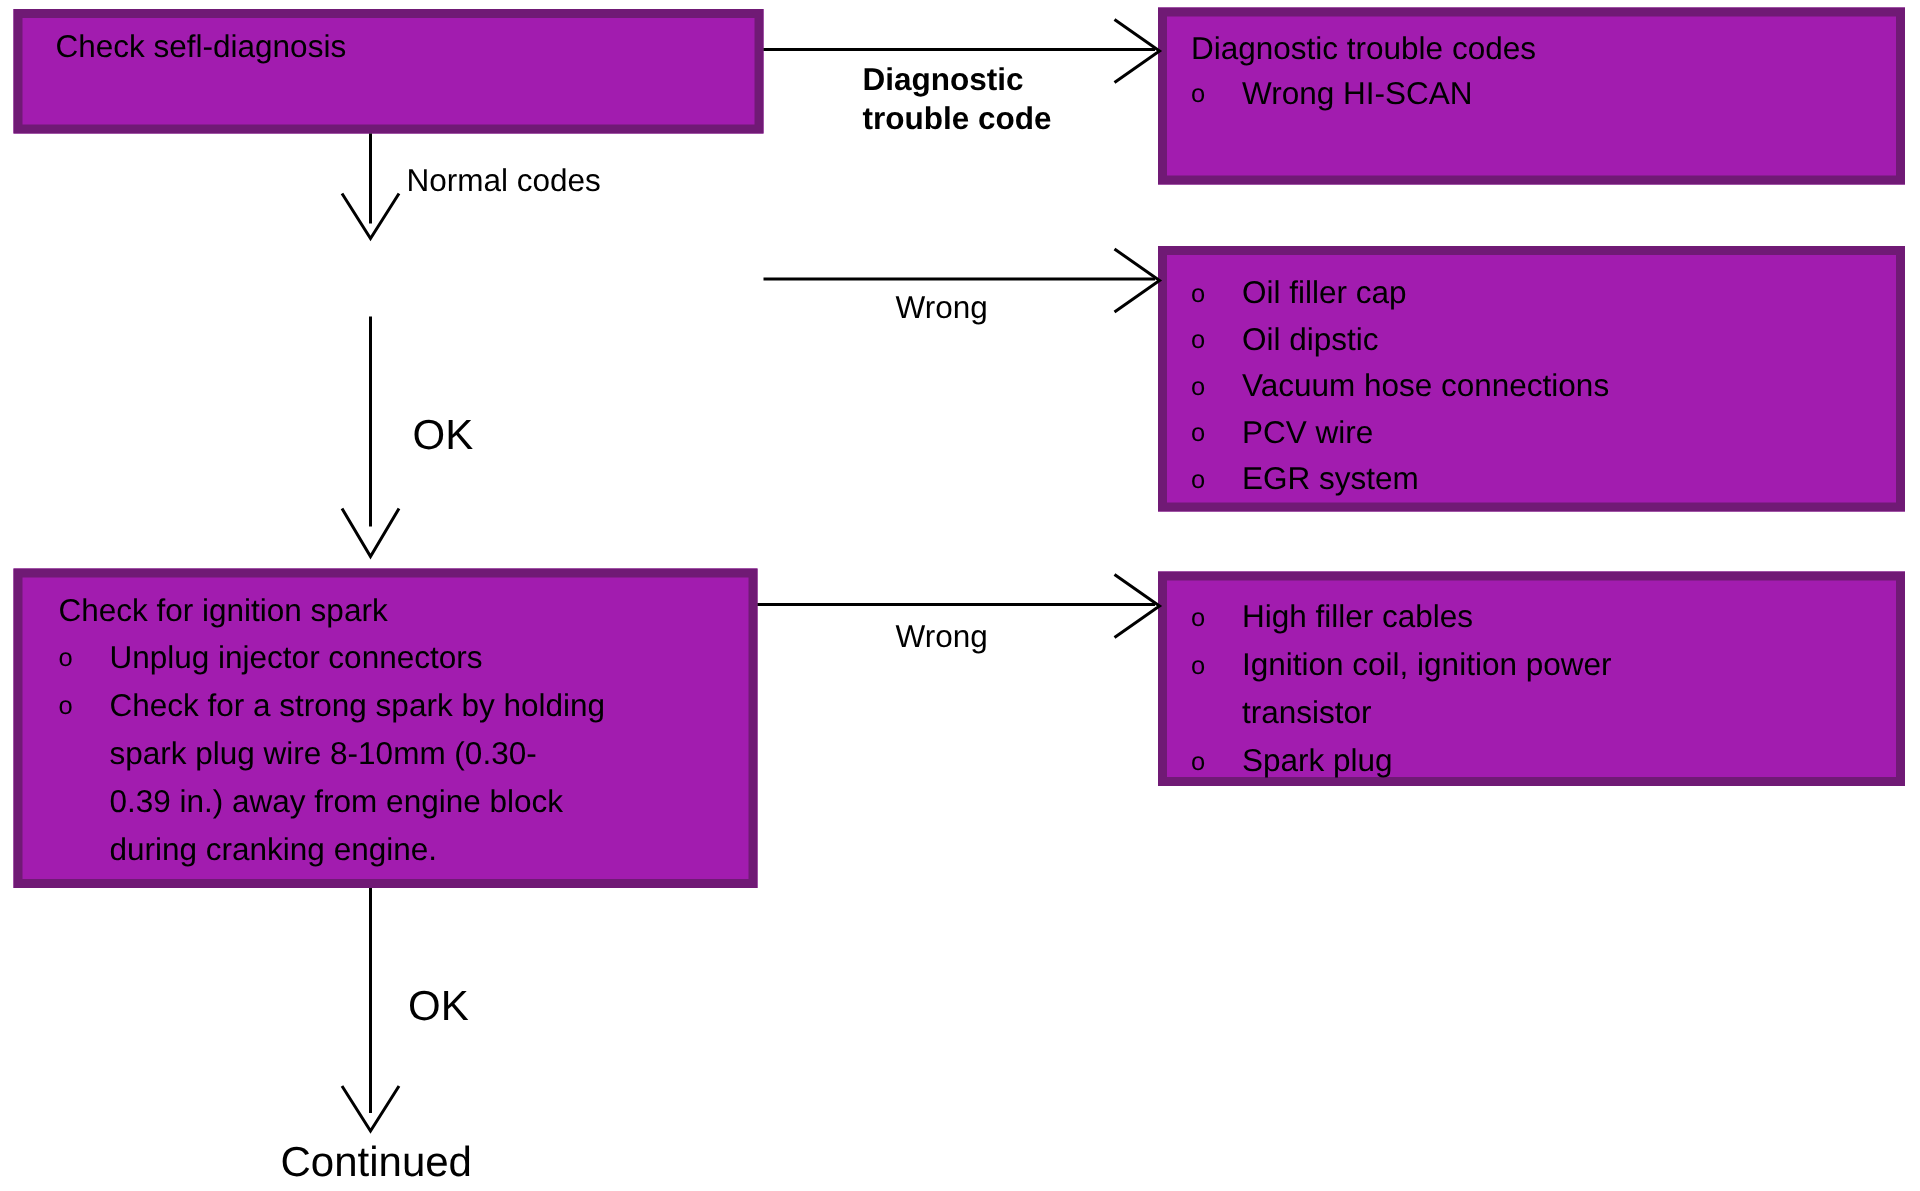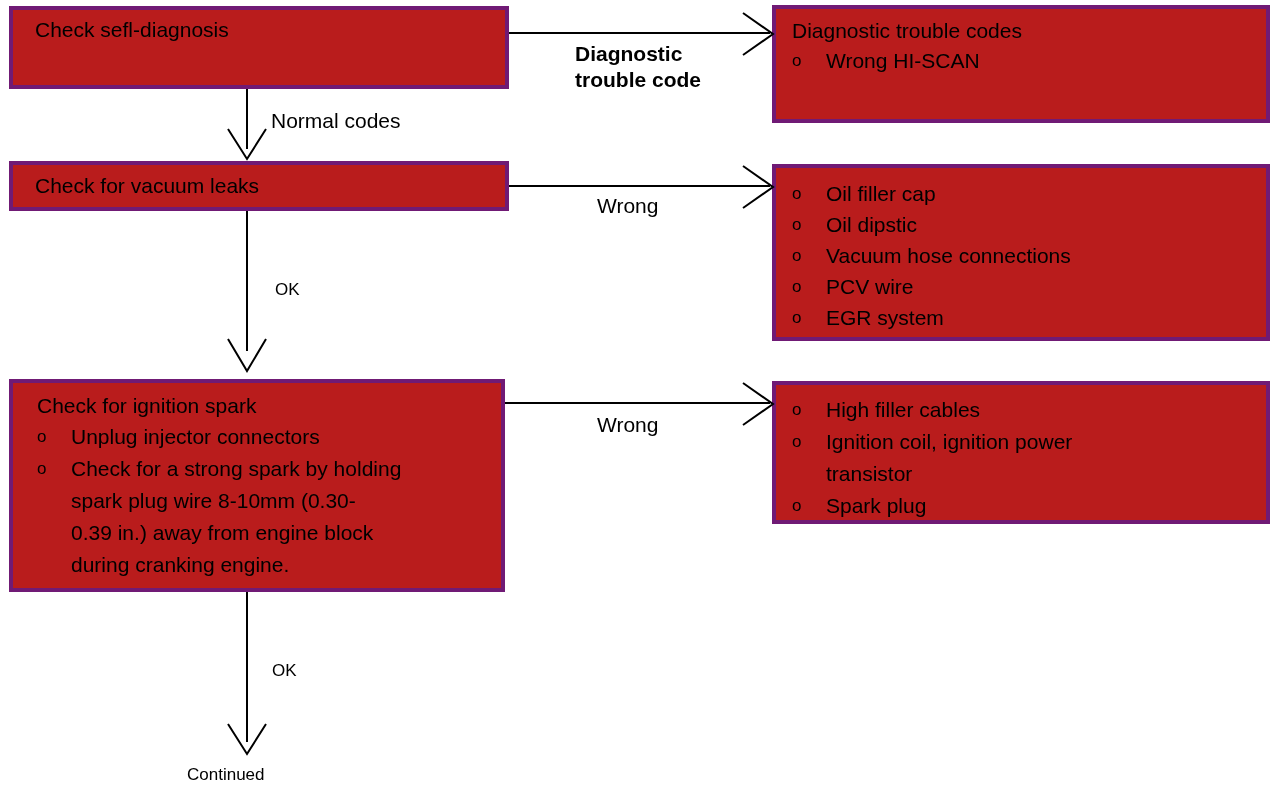--- a/index.html
+++ b/index.html
@@ -15,22 +15,22 @@
     background: #ffffff;
     font-family: "Liberation Sans", sans-serif;
     color: #000000;
     overflow: hidden;
   }
 
   
   .box {
     position: absolute;
     box-sizing: border-box;
-    border: 4px solid #701a75;
-    background: #b91c1c;
+    border: 6px solid #701a75;
+    background: #a21caf;
   }
   .box-inner {
     padding: 6px 10px 6px 22px;
   }
   .box-title {
     font-size: 21px;
     line-height: 28px;
     white-space: nowrap;
   }
   .panel-inner {
@@ -89,21 +89,21 @@
 
   
   .edge-label {
     position: absolute;
     font-size: 21px;
     line-height: 26px;
     white-space: pre-line;
   }
   .term-label {
     position: absolute;
-    font-size: 17px;
+    font-size: 28px;
     line-height: 26px;
     white-space: nowrap;
   }
 </style>
 </head>
 <body>
 
 <div id="canvas">
 
   <div class="box" style="left:9px; top:6px; width:500px; height:83px;">
@@ -134,25 +134,20 @@
 trouble code</div>
 
   <div class="vline" style="left:246px; top:89px; width:2px; height:60px;"></div>
   <div class="arrow-down" style="left:227px; top:128px; width:40px; height:32px;">
     <svg width="40" height="32" viewBox="0 0 40 32">
       <path d="M1 1 L20 31 L39 1" fill="none" stroke="#000000" stroke-width="2"></path>
     </svg>
   </div>
   <div class="edge-label" style="left:271px; top:108px;">Normal codes</div>
 
-  <div class="box" style="left:9px; top:161px; width:500px; height:50px;">
-    <div class="box-inner" style="padding-top:7px;">
-      <div class="box-title">Check for vacuum leaks</div>
-    </div>
-  </div>
 
   <div class="box" style="left:772px; top:164px; width:498px; height:177px;">
     <div class="panel-inner" style="padding-top:10px;">
       <ul class="blist">
         <li>
           <span class="marker">o</span>
           <span>Oil filler cap</span>
         </li>
         <li>
           <span class="marker">o</span>

